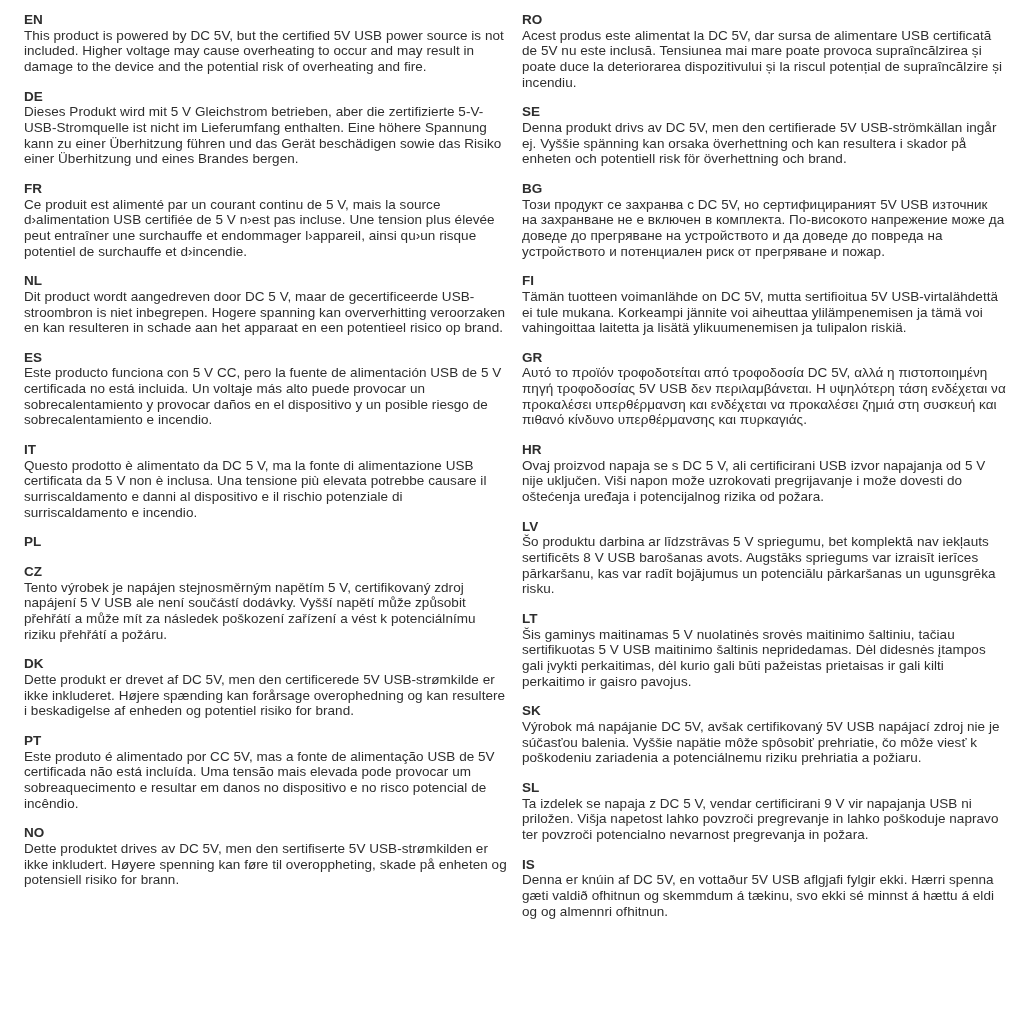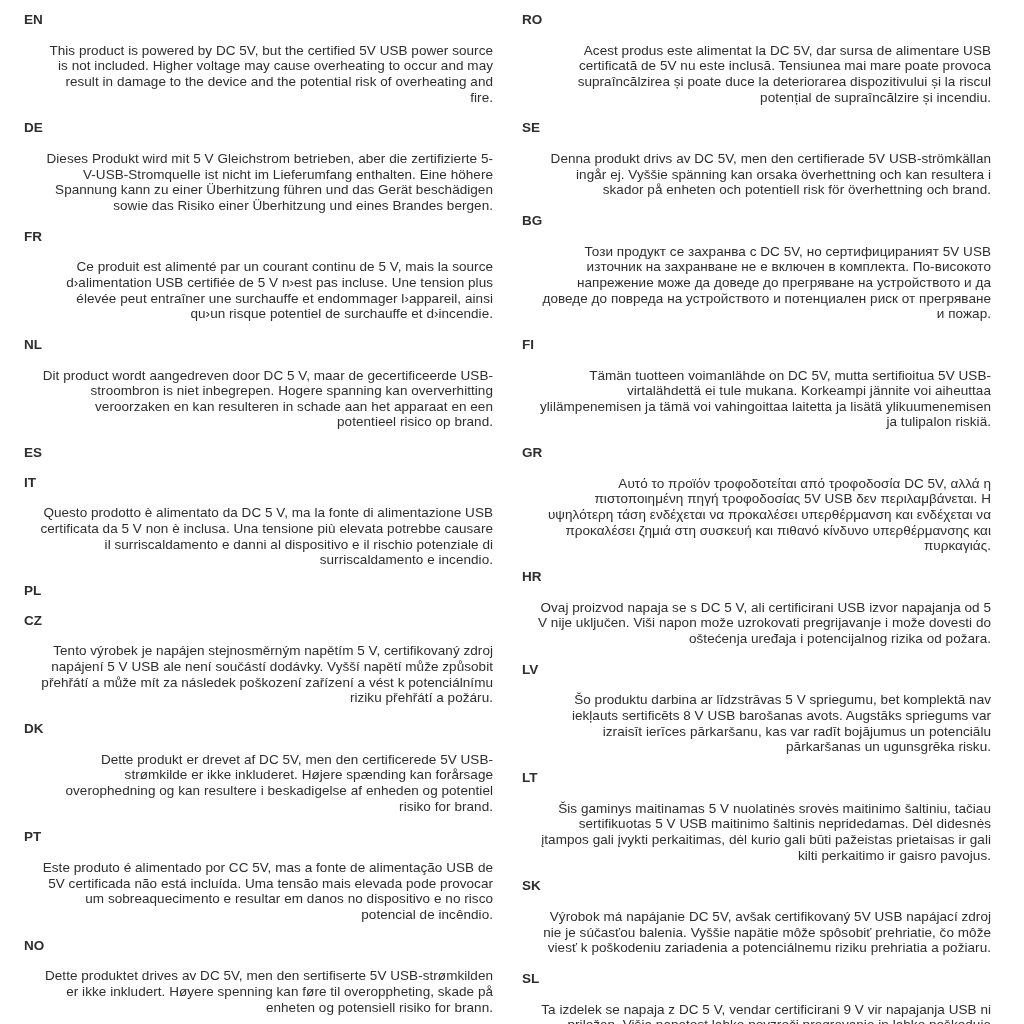--- a/index.html
+++ b/index.html
@@ -32,23 +32,22 @@
   }
   .lang-code {
     font-weight: bold;
     font-size: 13.5px;
     line-height: 1.16;
     letter-spacing: 0.1px;
   }
   .lang-text {
     font-size: 13.5px;
     line-height: 1.16;
-    margin: 15px;
+    margin: 0;
     letter-spacing: 0.05px;
-    text-align: right;
   }
 </style>
 </head>
 <body>
 
 <div class="page">
   <div class="column">
   <div class="lang-section">
     <div class="lang-code">EN</div>
     <p class="lang-text">This product is powered by DC 5V, but the certified 5V USB power source is not included. Higher voltage may cause overheating to occur and may result in damage to the device and the potential risk of overheating and fire.</p>
@@ -64,20 +63,21 @@
     <p class="lang-text">Ce produit est alimenté par un courant continu de 5 V, mais la source d›alimentation USB certifiée de 5 V n›est pas incluse. Une tension plus élevée peut entraîner une surchauffe et endommager l›appareil, ainsi qu›un risque potentiel de surchauffe et d›incendie.</p>
   </div>
 
   <div class="lang-section">
     <div class="lang-code">NL</div>
     <p class="lang-text">Dit product wordt aangedreven door DC 5 V, maar de gecertificeerde USB-stroombron is niet inbegrepen. Hogere spanning kan oververhitting veroorzaken en kan resulteren in schade aan het apparaat en een potentieel risico op brand.</p>
   </div>
 
   <div class="lang-section">
     <div class="lang-code">ES</div>
+    <p class="lang-text">Este producto funciona con 5 V CC, pero la fuente de alimentación USB de 5 V certificada no está incluida. Un voltaje más alto puede provocar un sobrecalentamiento y provocar daños en el dispositivo y un posible riesgo de sobrecalentamiento e incendio.</p>
   </div>
 
   <div class="lang-section">
     <div class="lang-code">IT</div>
     <p class="lang-text">Questo prodotto è alimentato da DC 5 V, ma la fonte di alimentazione USB certificata da 5 V non è inclusa. Una tensione più elevata potrebbe causare il surriscaldamento e danni al dispositivo e il rischio potenziale di surriscaldamento e incendio.</p>
   </div>
 
   <div class="lang-section">
     <div class="lang-code">PL</div>
   </div>

